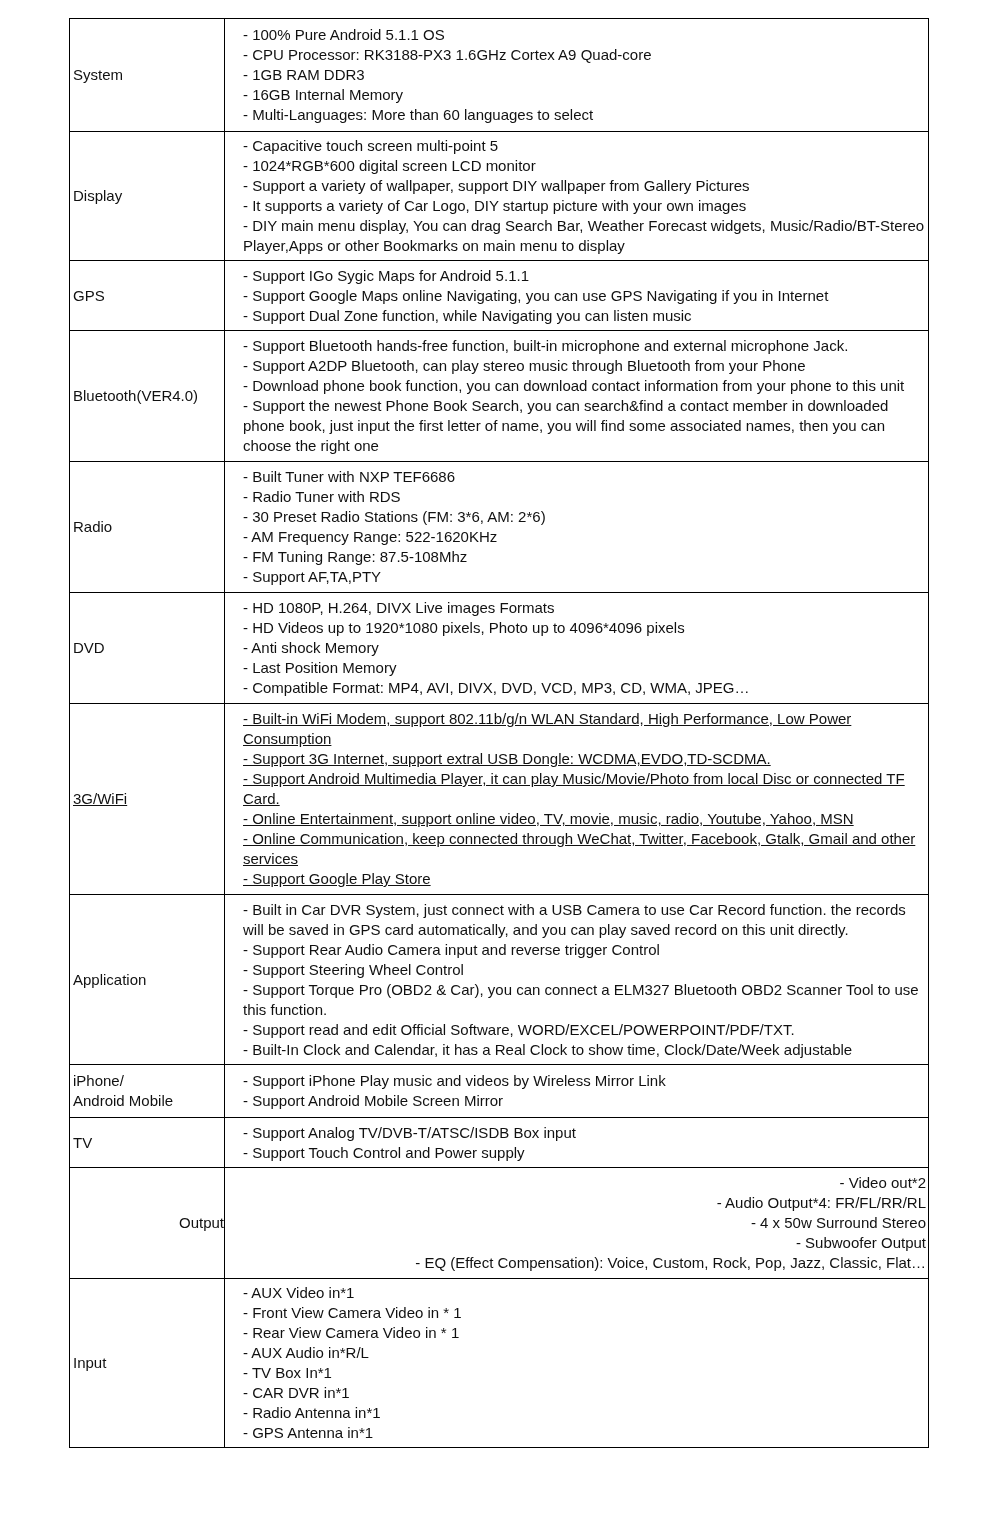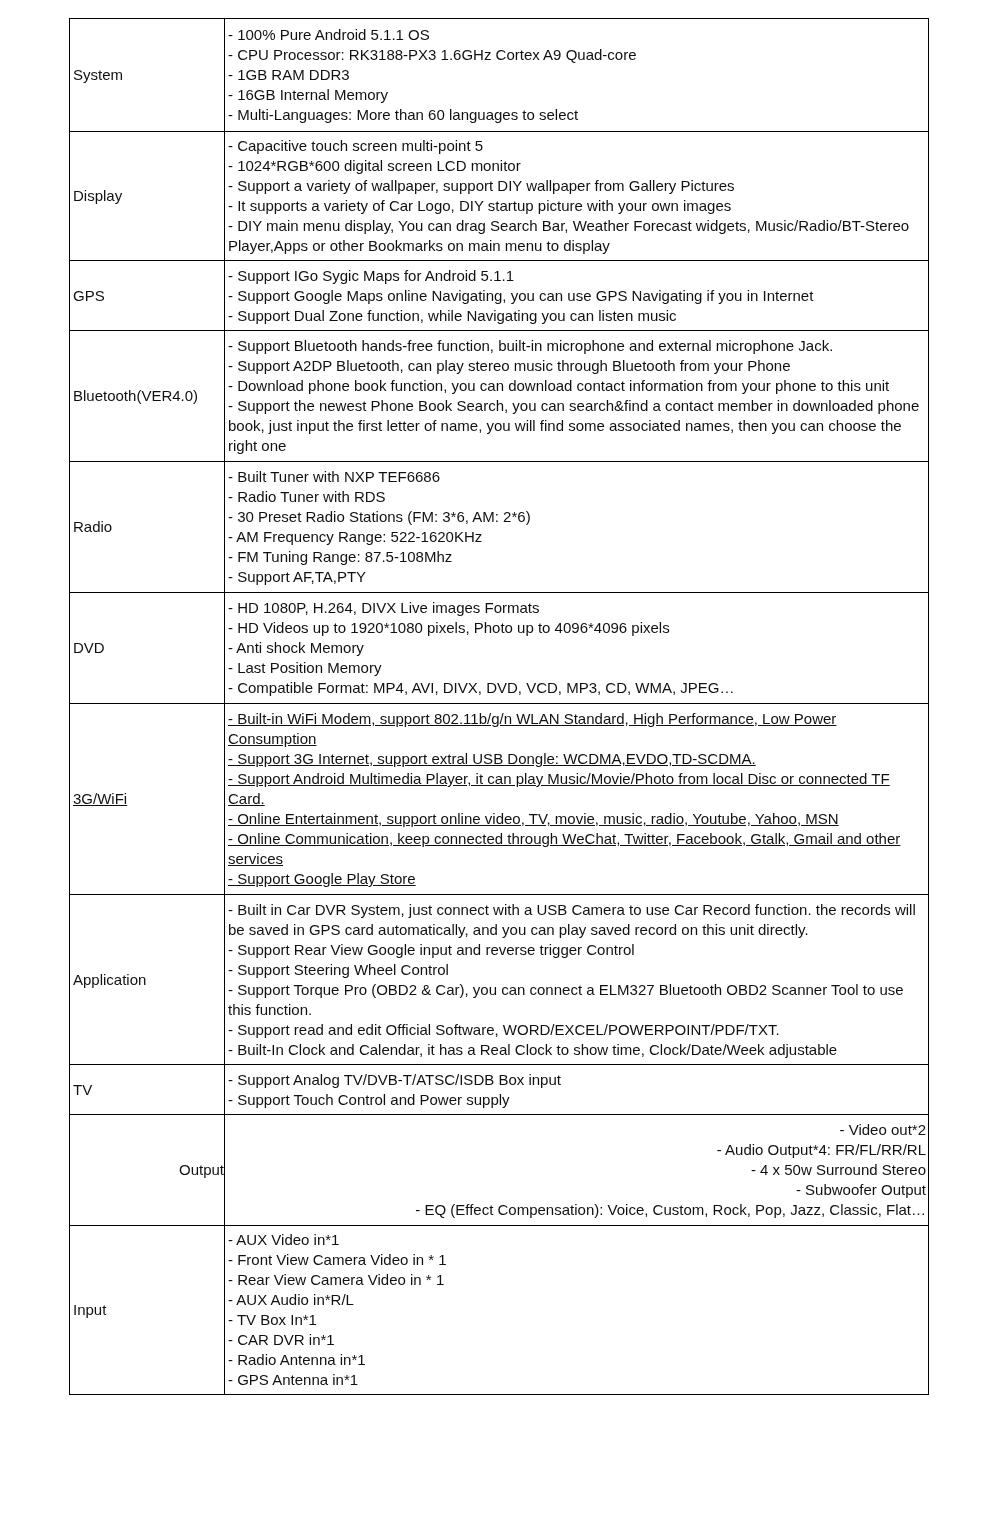--- a/index.html
+++ b/index.html
@@ -19,21 +19,21 @@
     border: 1.5px solid #000000;
     vertical-align: middle;
     padding: 0;
     line-height: 20px;
   }
   .spec-table td.label-cell {
     width: 151px;
     padding-left: 3px;
   }
   .spec-table td.value-cell {
-    padding: 4px 2px 4px 3px;
+    padding: 4px 2px 4px 18px;
   }
   .feature-line { display: block; white-space: normal; }
   tr.row-system td { height: 104px; }
   tr.row-display td { height: 119px; }
   tr.row-gps td { height: 61px; }
   tr.row-bluetooth td { height: 122px; margin-top: 19px; }
   tr.row-radio td { height: 122px; }
   tr.row-dvd td { height: 102px; }
   tr.row-wifi td { height: 182px; text-decoration: underline; }
   tr.row-application td { height: 161px; }
@@ -114,25 +114,35 @@
         <span class="feature-line"> - Support Android Multimedia Player, it can play Music/Movie/Photo from local Disc or connected TF Card.</span>
         <span class="feature-line"> - Online Entertainment, support online video, TV, movie, music, radio, Youtube, Yahoo, MSN</span>
         <span class="feature-line"> - Online Communication, keep connected through WeChat, Twitter, Facebook, Gtalk, Gmail and other services</span>
         <span class="feature-line"> - Support Google Play Store</span>
       </td>
     </tr>
     <tr class="row-application">
       <td class="label-cell">Application</td>
       <td class="value-cell">
         <span class="feature-line"> - Built in Car DVR System, just connect with a USB Camera to use Car Record function. the records will be saved in GPS card automatically, and you can play saved record on this unit directly.</span>
-        <span class="feature-line"> - Support Rear View Google input and reverse trigger Control</span>
+        <span class="feature-line"> - Support Rear Audio Camera input and reverse trigger Control</span>
         <span class="feature-line"> - Support Steering Wheel Control</span>
         <span class="feature-line"> - Support Torque Pro (OBD2 &amp; Car), you can connect a ELM327 Bluetooth OBD2 Scanner Tool to use this function.</span>
         <span class="feature-line"> - Support read and edit Official Software, WORD/EXCEL/POWERPOINT/PDF/TXT.</span>
         <span class="feature-line"> - Built-In Clock and Calendar, it has a Real Clock to show time, Clock/Date/Week adjustable</span>
+      </td>
+    </tr>
+    <tr class="row-mobile">
+      <td class="label-cell">
+        <span class="feature-line">iPhone/</span>
+        <span class="feature-line">Android Mobile</span>
+      </td>
+      <td class="value-cell">
+        <span class="feature-line">- Support iPhone Play music and videos by Wireless Mirror Link</span>
+        <span class="feature-line">- Support Android Mobile Screen Mirror</span>
       </td>
     </tr>
     <tr class="row-tv">
       <td class="label-cell">TV</td>
       <td class="value-cell">
         <span class="feature-line">- Support Analog TV/DVB-T/ATSC/ISDB Box input</span>
         <span class="feature-line">- Support Touch Control and Power supply</span>
       </td>
     </tr>
     <tr class="row-output">

